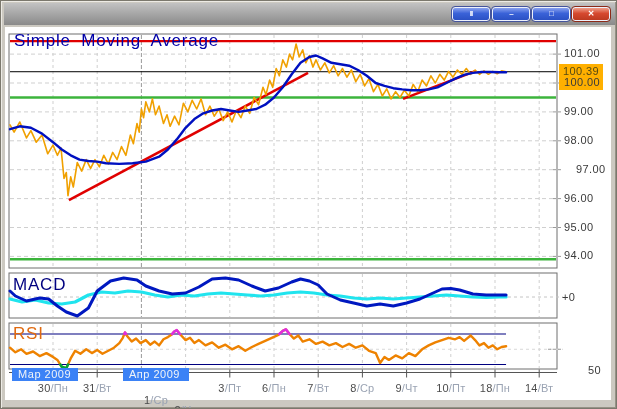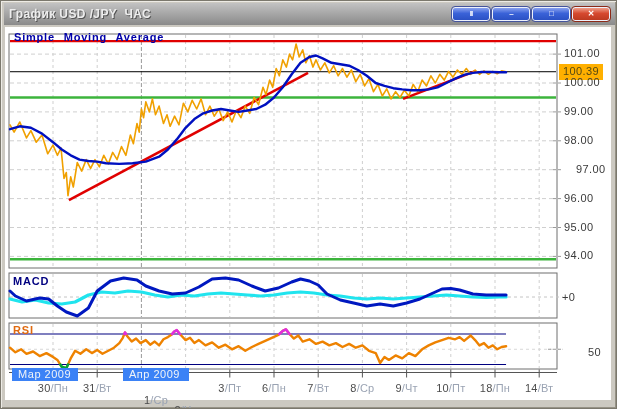--- a/index.html
+++ b/index.html
@@ -23,51 +23,50 @@
   .wbtn{
     width:38px;height:14px;border-radius:3px;
     background:linear-gradient(#8aa2ef 0%,#3a62d8 45%,#2b51c4 100%);
     border:1px solid #eef2fc;outline:1px solid #44549c;
     color:#fff;font-size:8px;font-weight:bold;line-height:12px;
     text-align:center;cursor:pointer;letter-spacing:-1px;
   }
   .wbtn.close{background:linear-gradient(#efa08a 0%,#d6492f 45%,#bd3a20 100%);outline:1px solid #8c2a18;letter-spacing:0;}
   .client{position:absolute;left:4px;top:26px;width:606px;height:373px;background:#fff;}
   svg.canvas{position:absolute;left:0;top:0;pointer-events:none;}
-  .ind-label{position:absolute;font-size:11px;font-weight:bold;letter-spacing:.8px;}
+  .ind-label{position:absolute;font-size:17px;font-weight:normal;letter-spacing:.8px;}
   .sma-title{left:13px;top:30px;color:#0000a8;word-spacing:5px;}
   .macd-label{left:12px;top:274px;color:#000080;}
   .rsi-label{left:12px;top:323px;color:#e06a10;}
   .price-tag{
-    position:absolute;left:558px;top:63px;width:44px;height:16px;
+    position:absolute;left:558px;top:63px;width:44px;height:26px;
     background:#ffb000;color:#564a12;font-size:11px;line-height:14px;
     text-align:center;letter-spacing:.4px;
   }
   .axis-note{position:absolute;font-size:11px;color:#3a3a3a;letter-spacing:.4px;}
   .zero-label{left:561px;top:290px;}
-  .fifty-label{left:567px;top:345px;padding-left:20px;}
+  .fifty-label{left:567px;top:363px;padding-left:20px;}
   .badge{
     position:absolute;top:367px;height:13px;line-height:13px;
     background:#3b82f6;color:#f0f4f8;font-size:11px;padding:0 6px;
     letter-spacing:.5px;white-space:nowrap;
   }
   .badge-mar{left:11px;width:66px;}
   .badge-apr{left:122px;width:66px;}
   .xlab{position:absolute;top:381px;font-size:11px;white-space:nowrap;transform:translateX(-50%);letter-spacing:.2px;}
   .xlab .num{color:#4c4c4c;}
   .xlab .day{color:#9aa3b3;}
   .ylab{position:absolute;left:563px;font-size:11px;color:#3a3a3a;letter-spacing:.4px;}
 </style>
 </head>
 <body>
 
 <div class="win">
 
   <div class="titlebar">
-    <span class="title">График USD /JPY  ЧАС</span>
     <span class="winbtns">
       <span class="wbtn">II</span>
       <span class="wbtn">–</span>
       <span class="wbtn">□</span>
       <span class="wbtn close">✕</span>
     </span>
   </div>
 
   <div class="client"></div>
 

